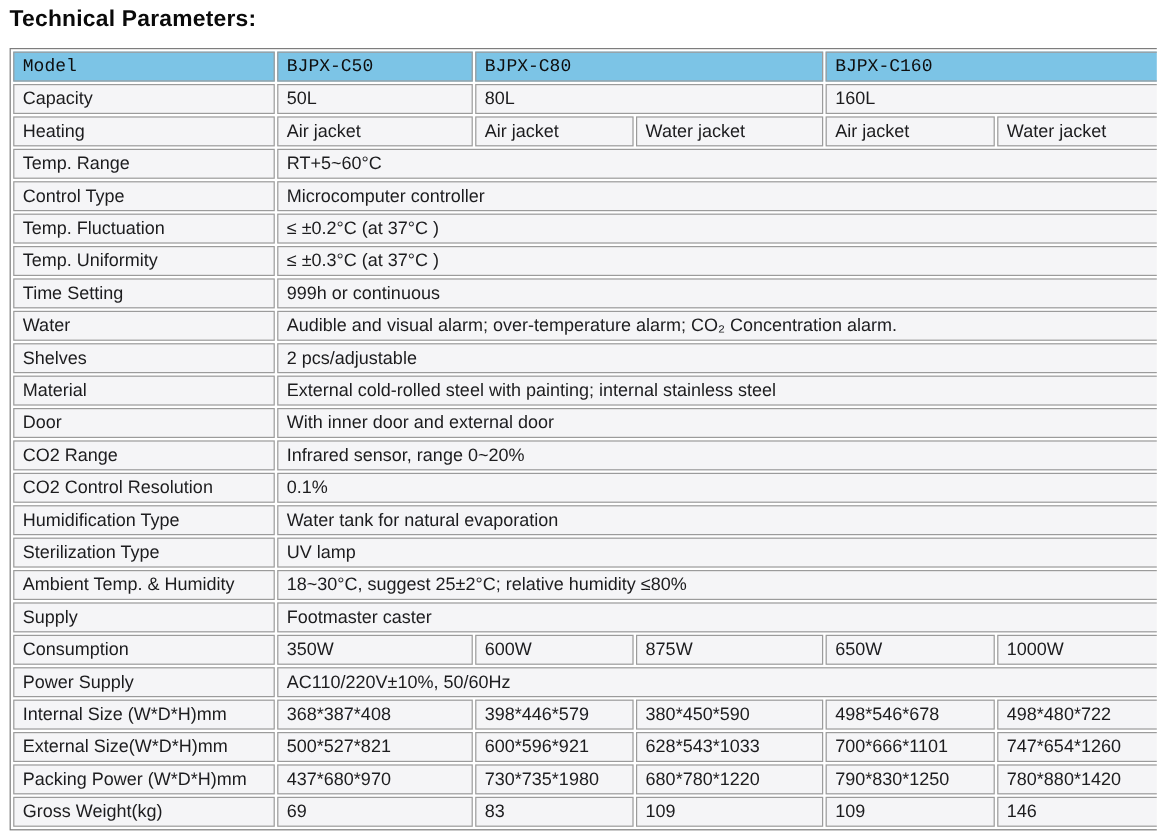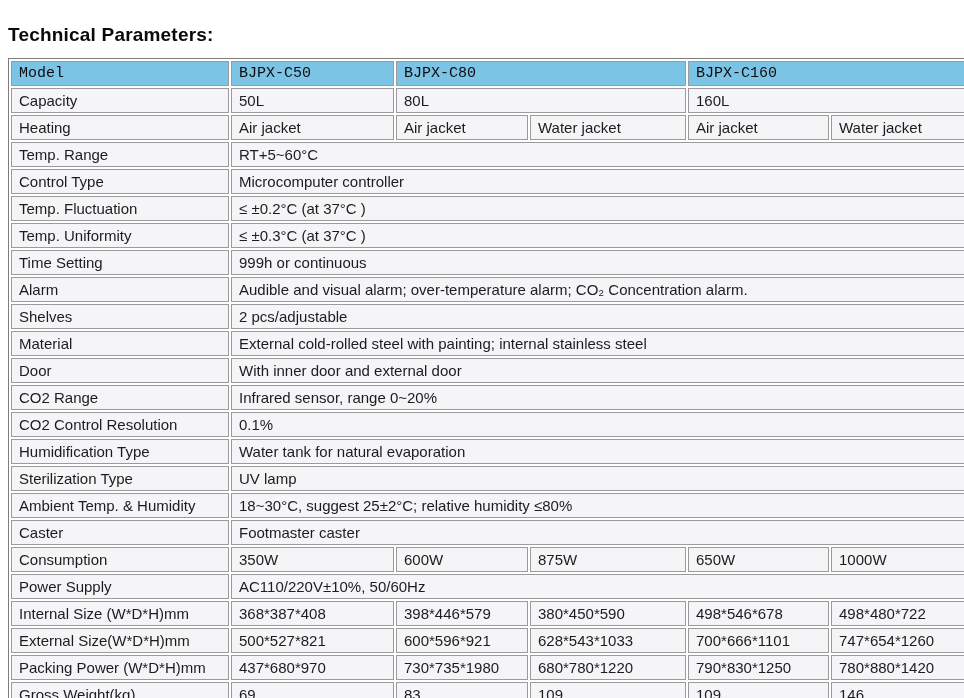--- a/index.html
+++ b/index.html
@@ -12,21 +12,21 @@
     box-sizing: border-box;
     padding: 4px 8px;
     font-family: "Liberation Sans", sans-serif;
     color: #111111;
     overflow: hidden;
   }
   .page-title {
     font-size: 19px;
     font-weight: 700;
     color: #0a0a0a;
-    margin: 20px 0 12px 0;
+    margin: 2px 0 12px 0;
     letter-spacing: 0.2px;
   }
   table.spec {
     border-collapse: separate;
     border-spacing: 2px;
     background: #ffffff;
     border: 1px solid #7d7d7d;
     table-layout: fixed;
     width: 949px;
   }
@@ -97,21 +97,21 @@
       </tr>
       <tr>
         <td colspan="1">Temp. Uniformity</td>
         <td colspan="5">≤ ±0.3°C (at 37°C )</td>
       </tr>
       <tr>
         <td colspan="1">Time Setting</td>
         <td colspan="5">999h or continuous</td>
       </tr>
       <tr>
-        <td colspan="1">Alarm</td>
+        <td colspan="1">Water</td>
         <td colspan="5">Audible and visual alarm; over-temperature alarm; CO₂ Concentration alarm.</td>
       </tr>
       <tr>
         <td colspan="1">Shelves</td>
         <td colspan="5">2 pcs/adjustable</td>
       </tr>
       <tr>
         <td colspan="1">Material</td>
         <td colspan="5">External cold-rolled steel with painting; internal stainless steel</td>
       </tr>
@@ -133,21 +133,21 @@
       </tr>
       <tr>
         <td colspan="1">Sterilization Type</td>
         <td colspan="5">UV lamp</td>
       </tr>
       <tr>
         <td colspan="1">Ambient Temp. &amp; Humidity</td>
         <td colspan="5">18~30°C, suggest 25±2°C; relative humidity ≤80%</td>
       </tr>
       <tr>
-        <td colspan="1">Caster</td>
+        <td colspan="1">Supply</td>
         <td colspan="5">Footmaster caster</td>
       </tr>
       <tr>
         <td colspan="1">Consumption</td>
         <td colspan="1">350W</td>
         <td colspan="1">600W</td>
         <td colspan="1">875W</td>
         <td colspan="1">650W</td>
         <td colspan="1">1000W</td>
       </tr>

